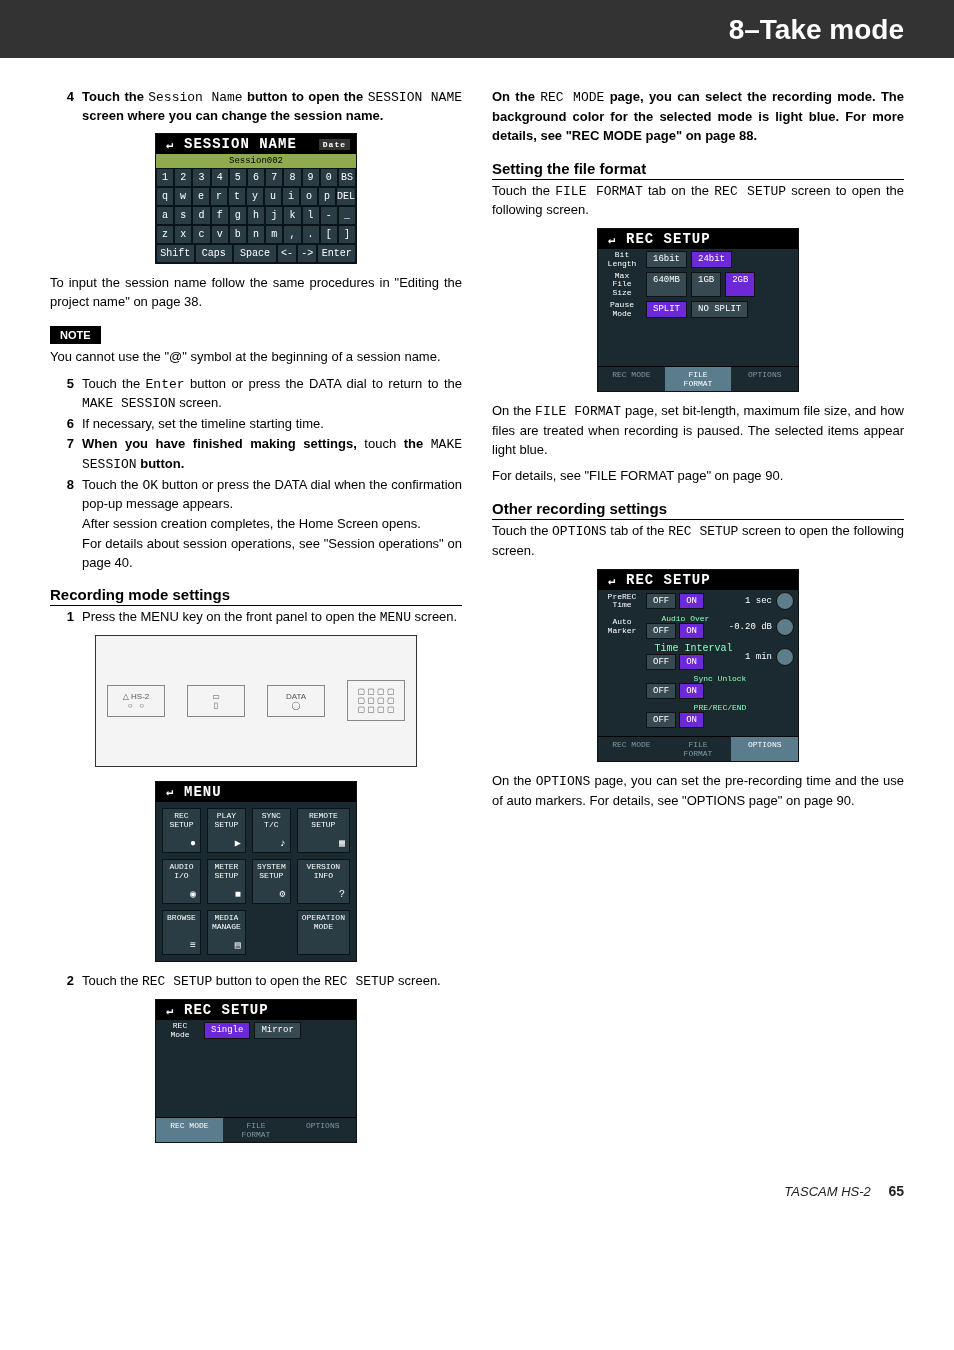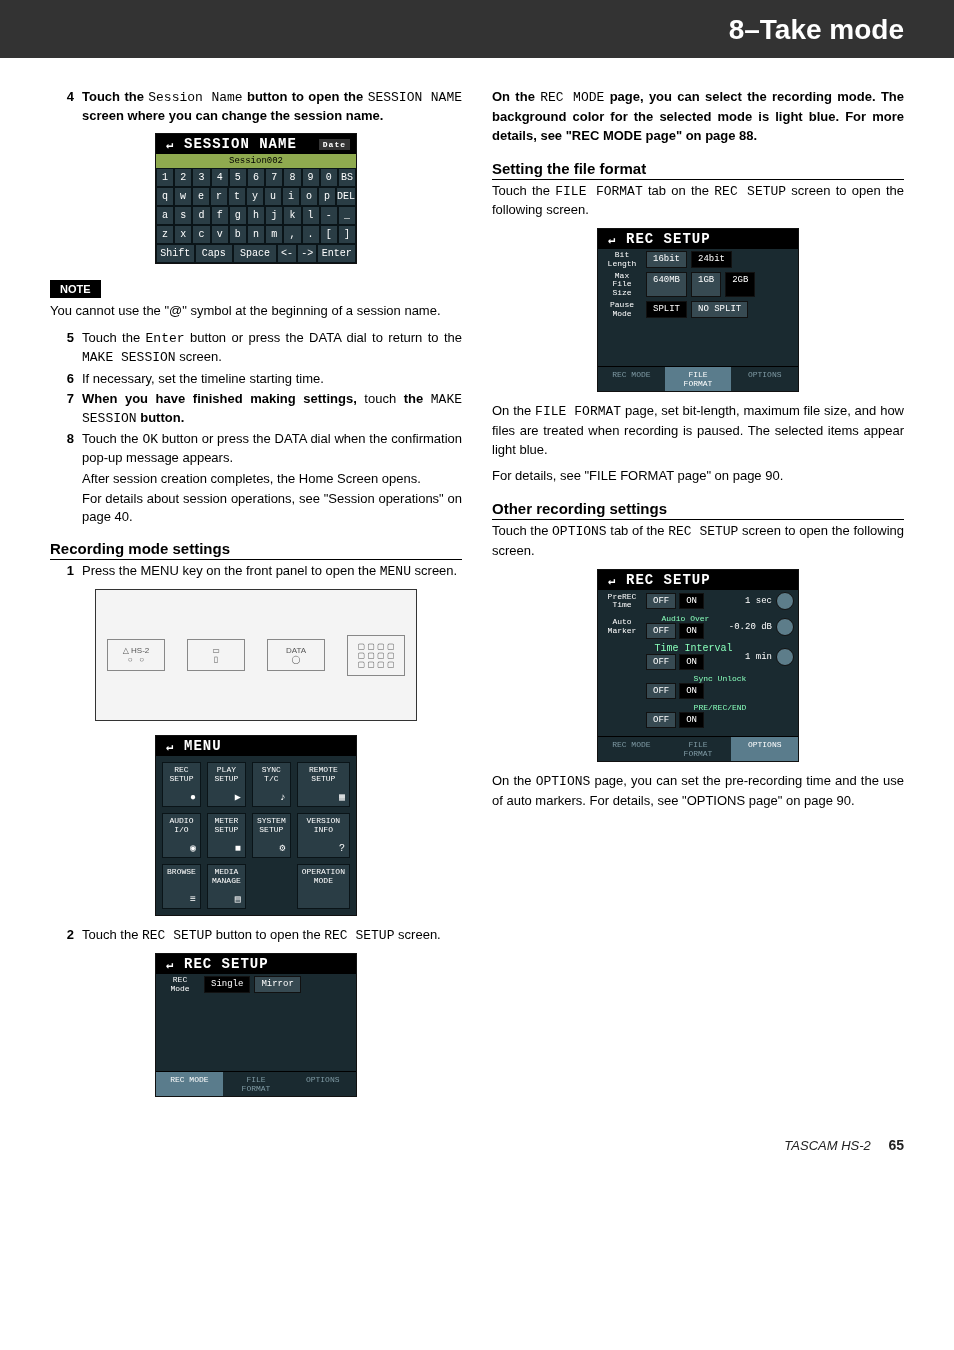--- a/index.html
+++ b/index.html
@@ -102,21 +102,21 @@
   .lcd .row {
     display:flex; padding:2px 4px; gap:4px;
   }
   .lcd .lab {
     width:40px; font-size:8px; color:#fff; line-height:1.05;
   }
   .lcd .cell {
     background:#374a52; color:#fff; border:1px solid #111;
     padding:2px 6px; font-size:9px;
   }
-  .lcd .cell.sel { background:#000000; }
+  .lcd .cell.sel { background:#6d28d9; }
   .lcd .tabs {
     display:flex; margin-top:6px;
   }
   .lcd .tab {
     flex:1; text-align:center; font-size:8px; padding:3px 0; border-top:1px solid #000;
     background:#1a2a30; color:#7f9aa4;
   }
   .lcd .tab.active { background:#5a7c8c; color:#fff; }
   .kb-row {display:flex;}
   .kb-key {
@@ -246,20 +246,21 @@
             <div class="kb-key wide">Shift</div>
             <div class="kb-key wide">Caps</div>
             <div class="kb-key widest">Space</div>
             <div class="kb-key ">&lt;-</div>
             <div class="kb-key ">-&gt;</div>
             <div class="kb-key wide">Enter</div>
           </div>
       </div>
     </div>
 
+    <p>To input the session name follow the same procedures in "Editing the project name" on page 38.</p>
 
     <div class="note-badge">NOTE</div>
     <p>You cannot use the "@" symbol at the beginning of a session name.</p>
 
     <div class="step-line">
       <div class="step-num">5</div>
       <div class="step-body bold">
         <span>Touch the </span><span class="mono" style="font-weight:normal">Enter</span><span> button or press the DATA dial to return to the </span><span class="mono" style="font-weight:normal">MAKE SESSION</span><span> screen.</span>
       </div>
     </div>

